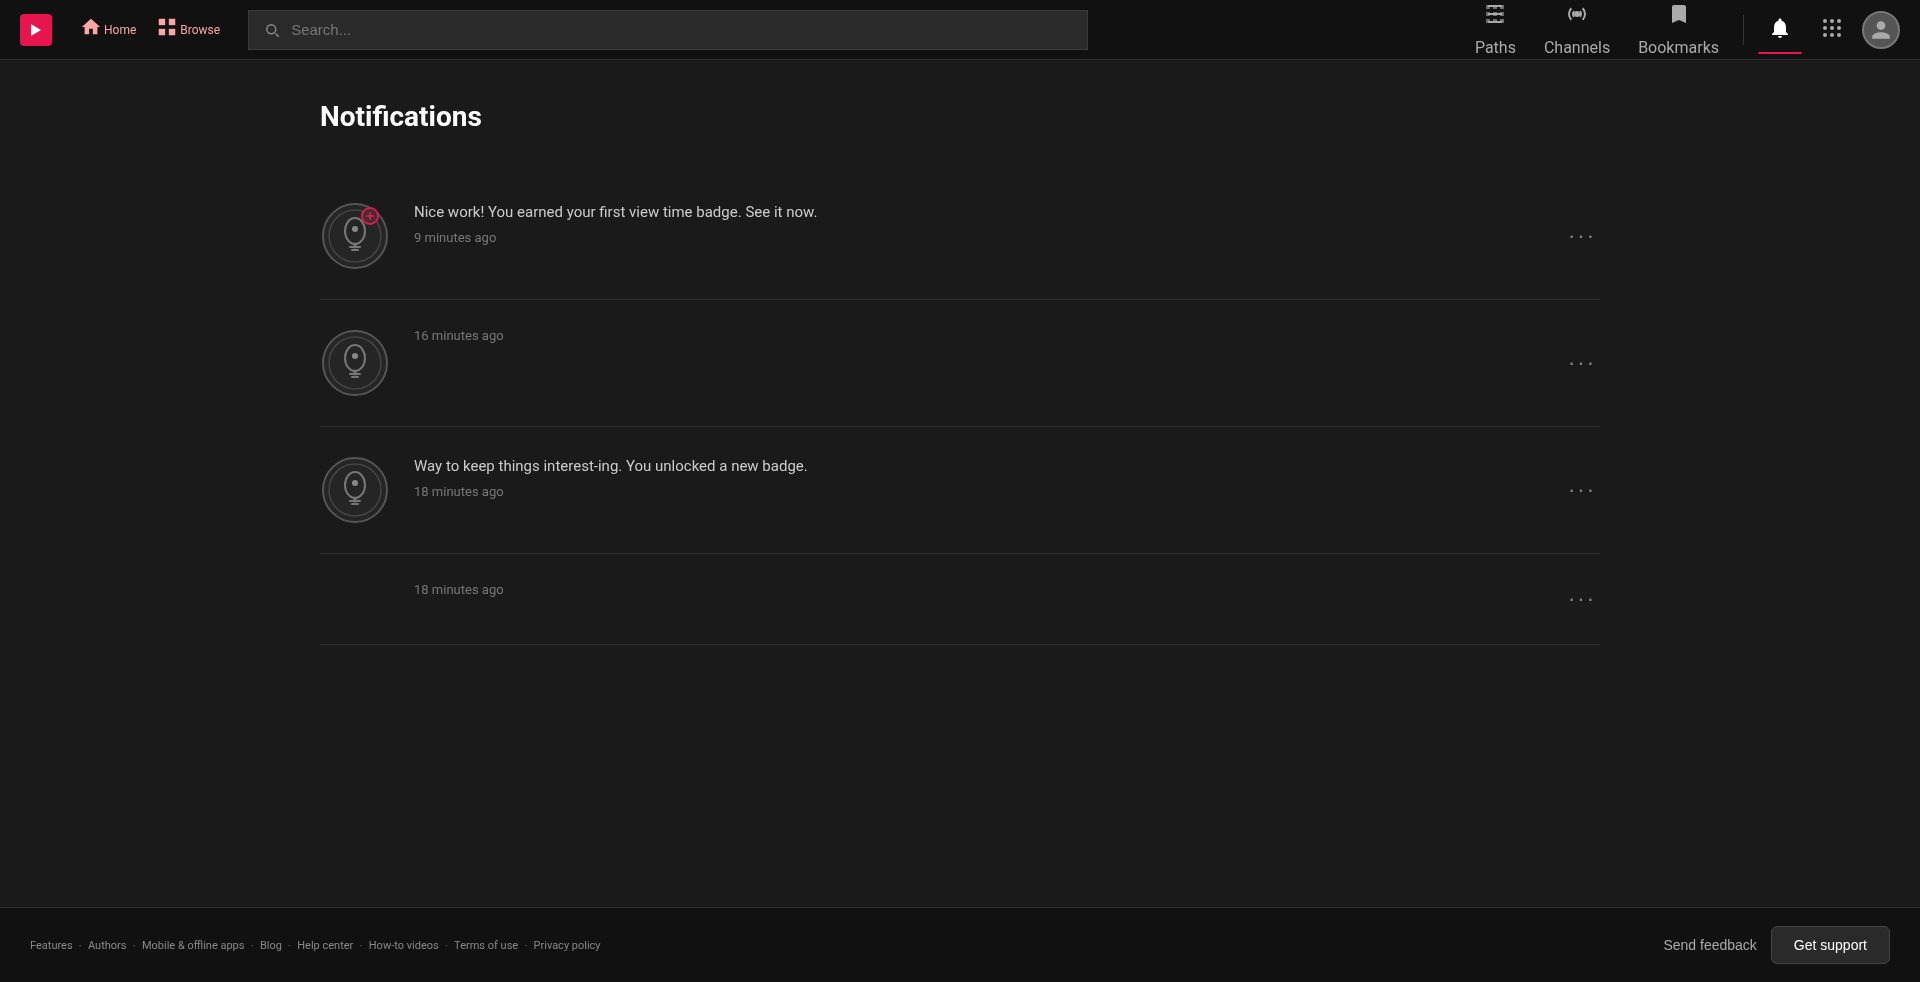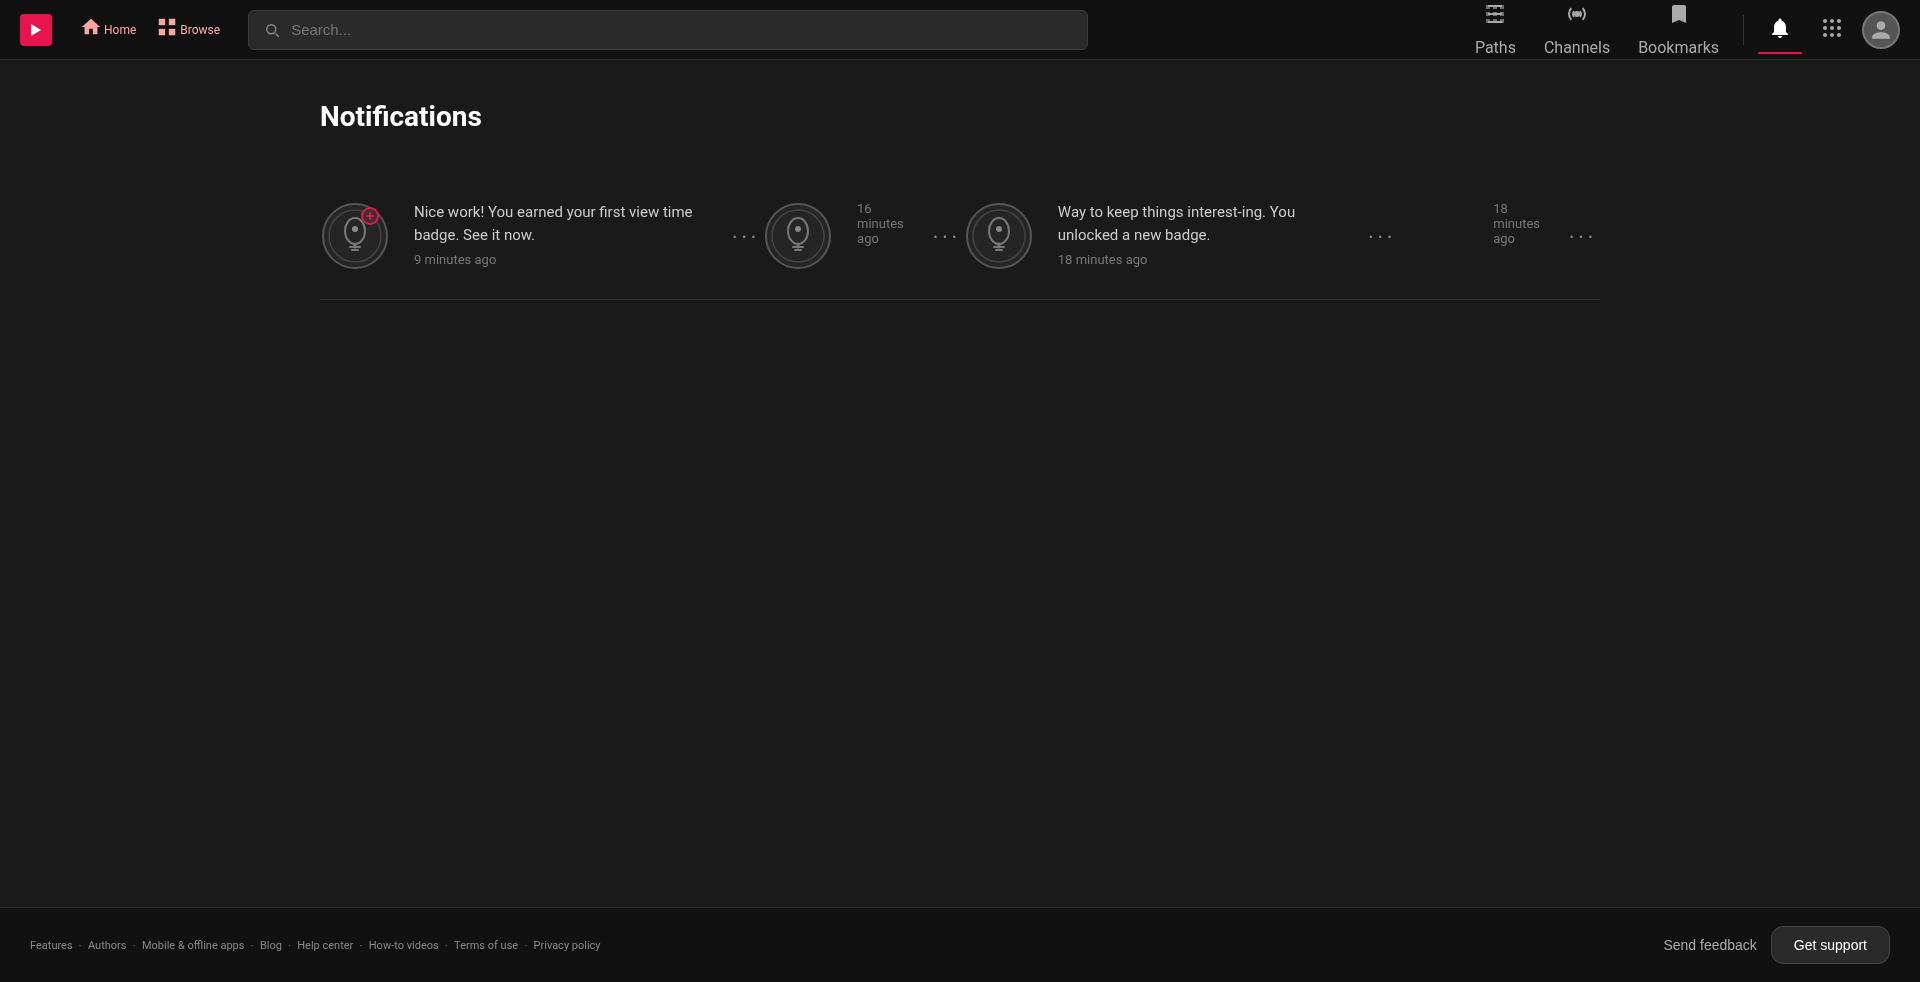--- a/index.html
+++ b/index.html
@@ -49,21 +49,21 @@
       border-radius: 4px;
       transition: color 0.2s;
     }
     .nav-icon { font-size: 20px; }
 
     .search-bar {
       flex: 1;
       max-width: 840px;
       background: #2a2a2a;
       border: 1px solid #3a3a3a;
-      border-radius: 6px;
+      border-radius: 0;
       display: flex;
       align-items: center;
       padding: 0 14px;
       gap: 10px;
       height: 40px;
     }
     .search-bar input {
       background: transparent;
       border: none;
       outline: none;
@@ -130,21 +130,21 @@
     .page-title {
       font-size: 28px;
       font-weight: 700;
       color: #ffffff;
       margin-bottom: 40px;
     }
 
     
     .notifications-list {
       display: flex;
-      flex-direction: row;
+      flex-direction: column;
     }
 
     .notification-item {
       display: flex;
       align-items: flex-start;
       gap: 24px;
       padding: 28px 0;
       border-bottom: 1px solid #2e2e2e;
       position: relative;
     }
@@ -253,21 +253,21 @@
       padding: 8px 14px;
     }
 
     .get-support-btn {
       background: #2a2a2a;
       border: 1px solid #444444;
       color: #ffffff;
       font-size: 14px;
       cursor: pointer;
       padding: 10px 22px;
-      border-radius: 12px;
+      border-radius: 6px;
       font-weight: 500;
     }
   </style>
 </head>
 <body>
 
 <header class="header">
   <button class="logo-btn">
     <svg width="14" height="16" viewBox="0 0 14 16">
       <polygon points="2,2 12,8 2,14" fill="white"></polygon>

